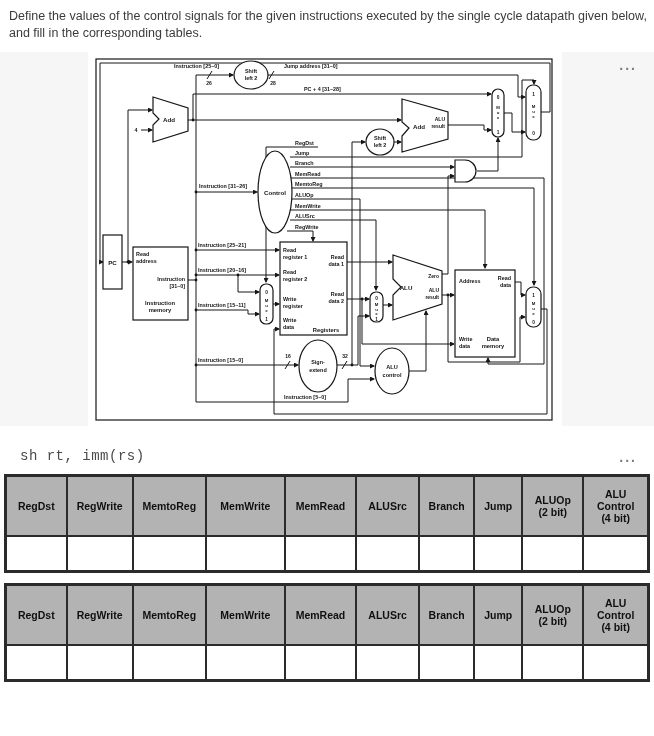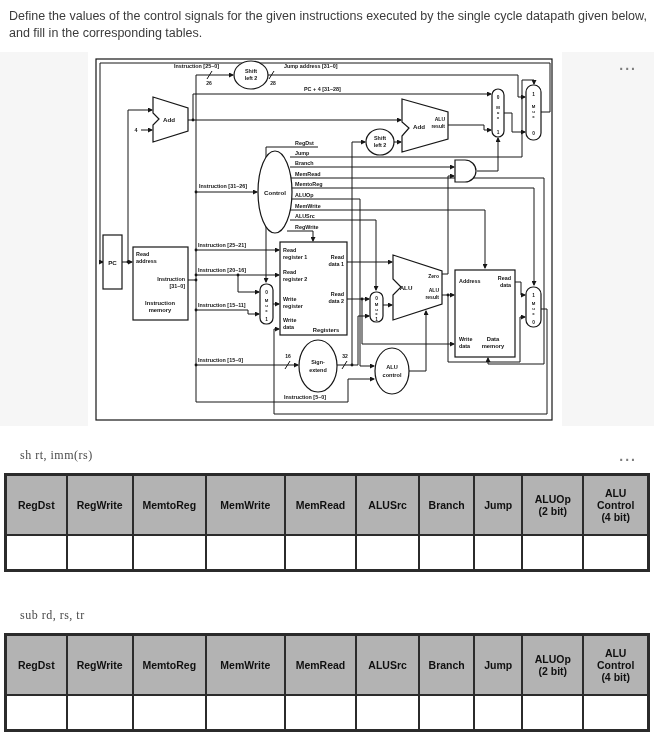--- a/index.html
+++ b/index.html
@@ -4,21 +4,21 @@
 <style>
   html,body{margin:0;padding:0;background:#fff;}
   body{width:654px;height:736px;overflow:hidden;font-family:"Liberation Sans",sans-serif;}
   .question{margin:8px 10px 3px 9px;width:638px;font-size:12.5px;line-height:1.38;color:#3b3b3b;}
   .panel{position:relative;margin-top:9px;width:654px;height:374px;background:#f6f6f6;}
   .canvas{position:absolute;left:88px;top:0;width:474px;height:374px;background:#ffffff;}
   .menu{color:#7d7d7d;font-weight:900;font-size:14px;letter-spacing:2px;line-height:1;cursor:pointer;}
   .panel .menu{position:absolute;top:6px;right:17px;}
   .section-head{display:flex;justify-content:space-between;align-items:flex-end;margin:22px 17px 0 20px;}
   .section-head.second{margin-top:36px;}
-  .caption{font-family:Liberation Serif, serif;font-size:12px;letter-spacing:0.5px;color:#4a4a4a;}
+  .caption{font-family:Liberation Mono, monospace;font-size:14px;letter-spacing:0.5px;color:#4a4a4a;}
   table.ctl{border-collapse:collapse;table-layout:fixed;margin:10px 4px 0 4px;width:646px;border:3px solid #2b2b2b;}
   table.ctl th{background:#b3b3b3;border:2px solid #2b2b2b;font-size:10.5px;font-weight:bold;color:#101010;height:56px;padding:1px 2px;text-align:center;vertical-align:middle;}
   table.ctl td{border:2px solid #2b2b2b;height:31px;background:#fff;}
   
   .dp text{font-family:"Liberation Sans",sans-serif;fill:#141414;}
   .t5{font-size:5.4px;font-weight:600;}
   .t5n{font-size:5px;font-weight:600;}
   .t6{font-size:6.2px;font-weight:bold;}
   .tm{font-size:4.3px;font-weight:bold;}
   .tn{font-size:4.8px;font-weight:bold;}
@@ -339,23 +339,20 @@
       <td></td>
           <td></td>
       <td></td>
           <td></td>
       <td></td>
           <td></td>
     </tr>
   </tbody>
     </table>
 
-  <div class="section-head second">
-    <div class="caption">sub rd, rs, tr</div>
-  </div>
 
   <table class="ctl">
     <colgroup>
       <col style="width:61px">
         <col style="width:66px">
         <col style="width:73px">
         <col style="width:79px">
         <col style="width:71px">
       <col style="width:63px">
         <col style="width:55px">

